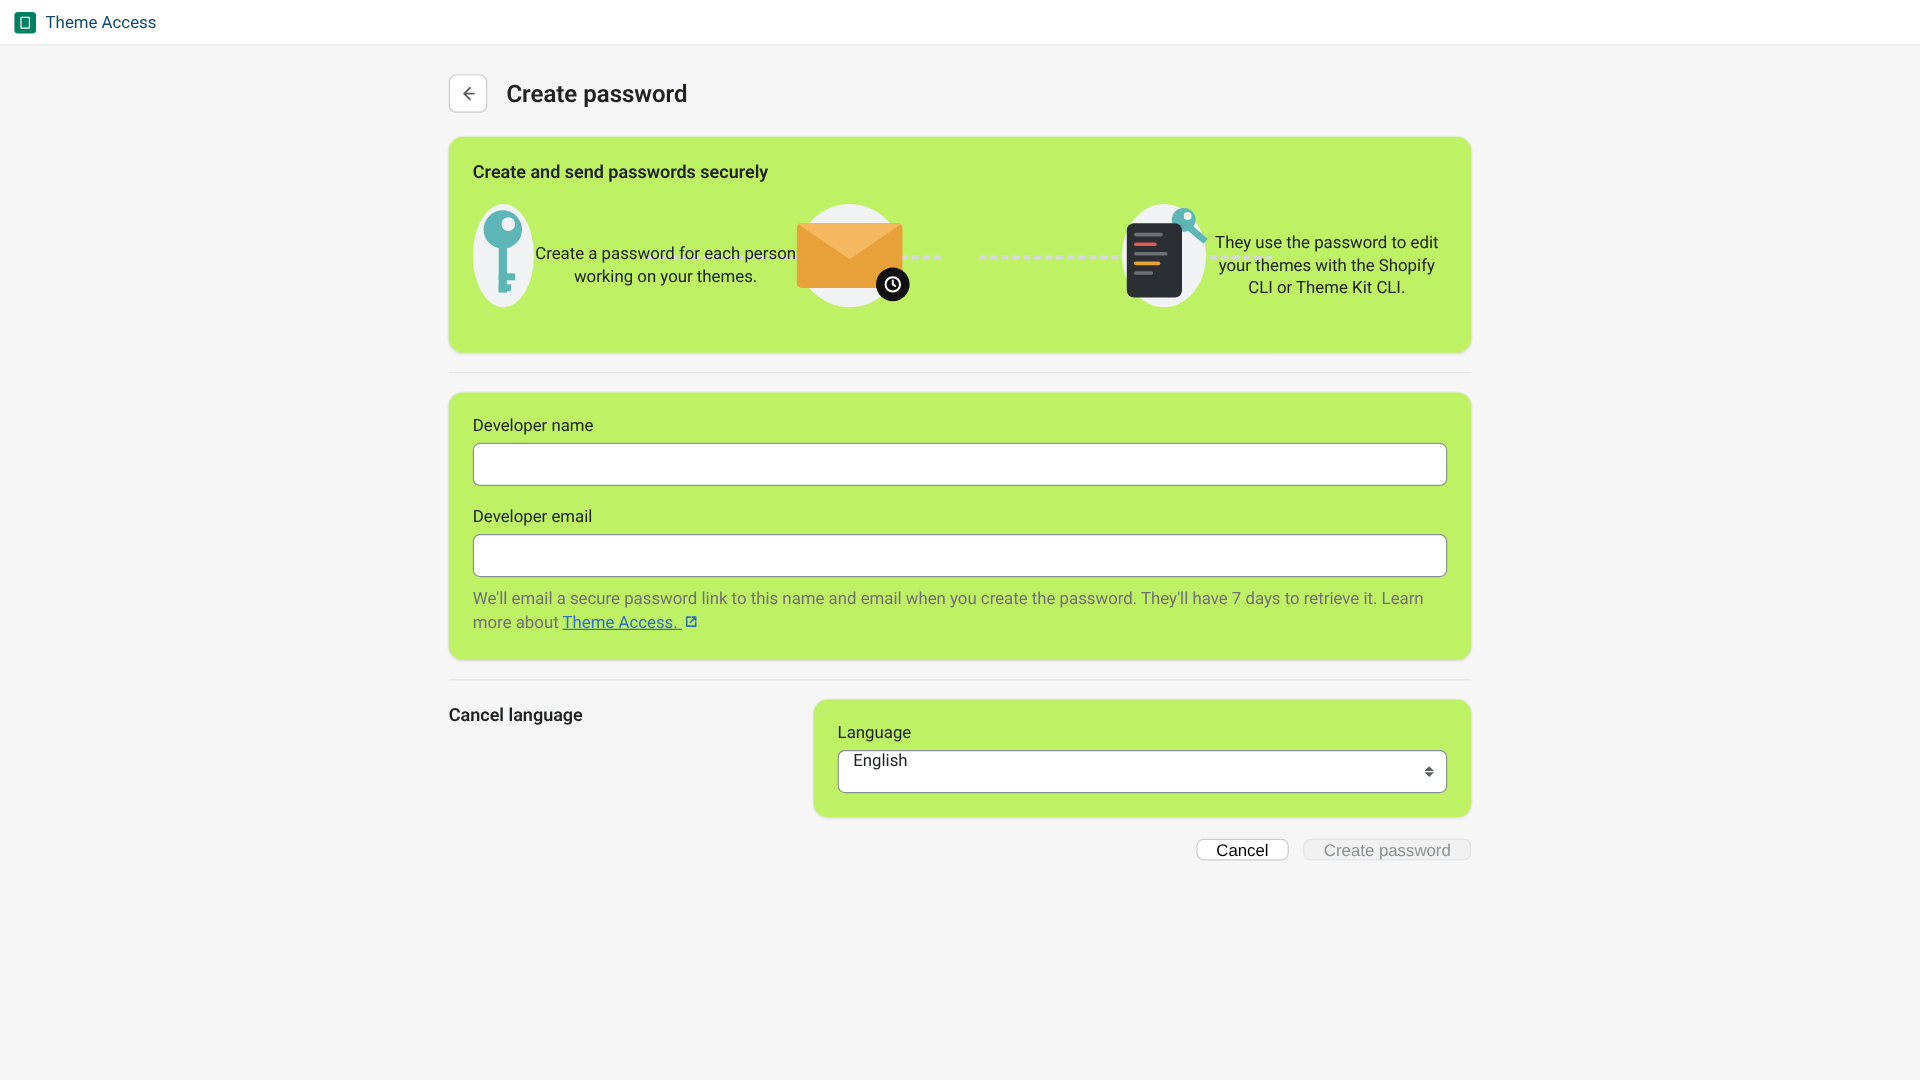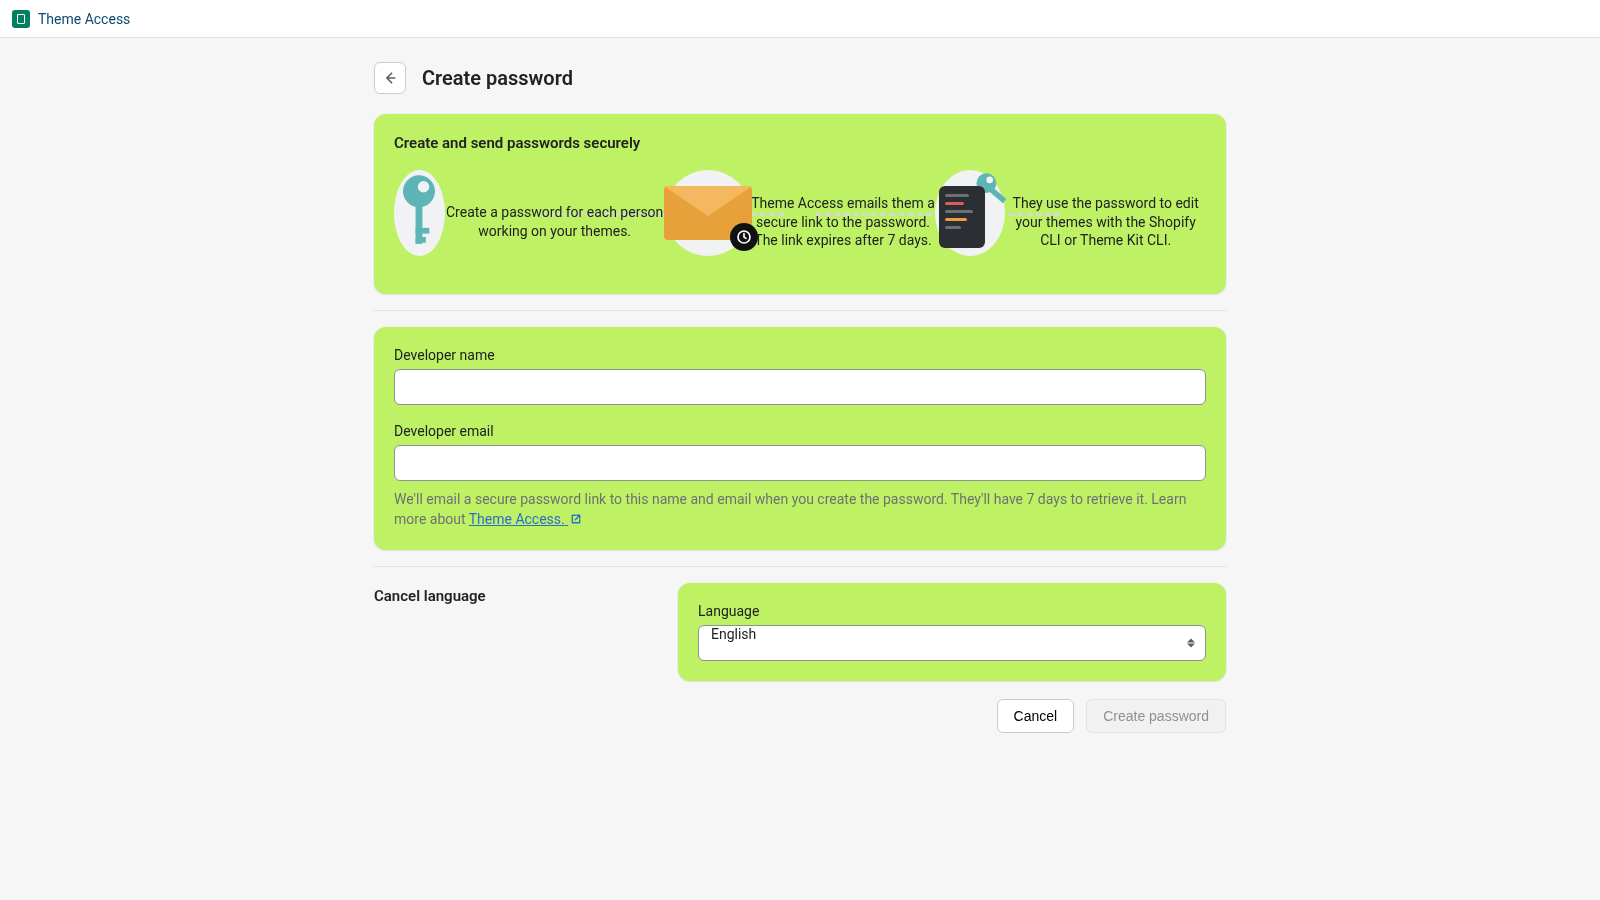--- a/index.html
+++ b/index.html
@@ -126,21 +126,21 @@
 .select-caret .up { border-bottom: 4px solid #5c5f62; }
 .select-caret .down { border-top: 4px solid #5c5f62; }
 .help-text { color: #6d7175; font-size: 14px; line-height: 1.45; margin-top: 8px; }
 .link { color: #2c6ecb; text-decoration: underline; cursor: pointer; }
 .external-icon { width: 12px; height: 12px; vertical-align: -1px; margin-left: 2px; }
 .actions {
   display: flex; justify-content: flex-end; gap: 12px;
   margin-top: 18px;
 }
 .btn {
-  height: 34px;
+  height: 18px;
   padding: 0 16px;
   border-radius: 6px;
   font-size: 14px;
   cursor: pointer;
   border: 1px solid #c9cccf;
   background: #fff;
 }
 .btn-primary {
   background: #f1f1f1;
   color: #8c9196;
@@ -203,21 +203,20 @@
           <div class="env-wrap">
             <div class="env"></div>
             <div class="clock-badge">
               <svg viewBox="0 0 24 24" fill="none" stroke="#fff" stroke-width="2.5" stroke-linecap="round">
                   <circle cx="12" cy="12" r="9"></circle>
                   <path d="M12 7v5l3 2"></path>
                 </svg>
             </div>
           </div>
         </div>
-        <div class="step-text">Theme Access emails them a secure link to the password. The link expires after 7 days.</div>
       </div>
 
       <div class="step">
         <div class="step-circle">
           <div class="code-card-wrap">
             <svg class="mini-key" width="44" height="44" viewBox="0 0 40 40">
               <circle cx="14" cy="12" r="9" fill="#5eb5b5"></circle>
               <circle cx="17" cy="9" r="3" fill="#f1f2f3"></circle>
               <rect x="20" y="16" width="16" height="5" fill="#5eb5b5" transform="rotate(40 20 16)"></rect>
             </svg>

